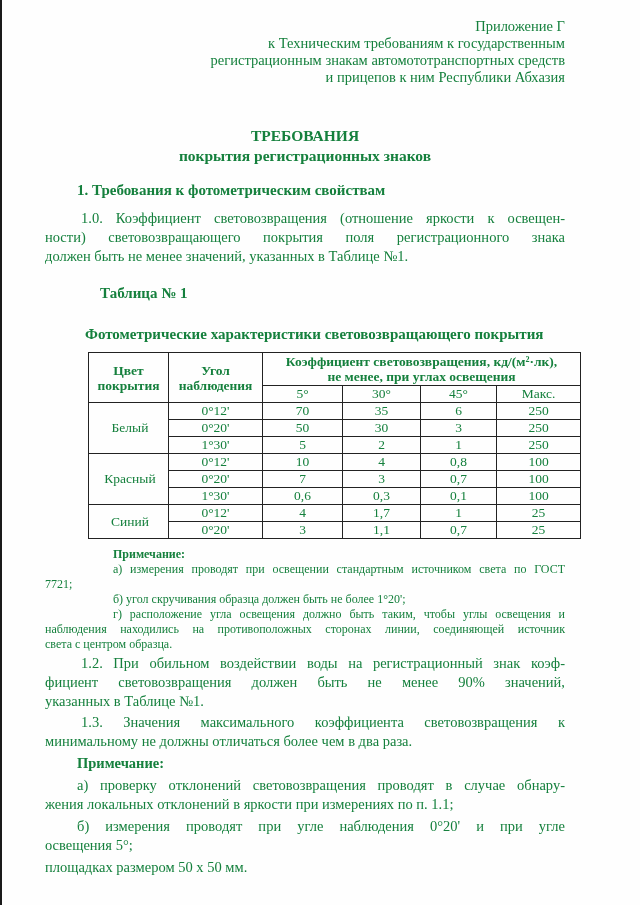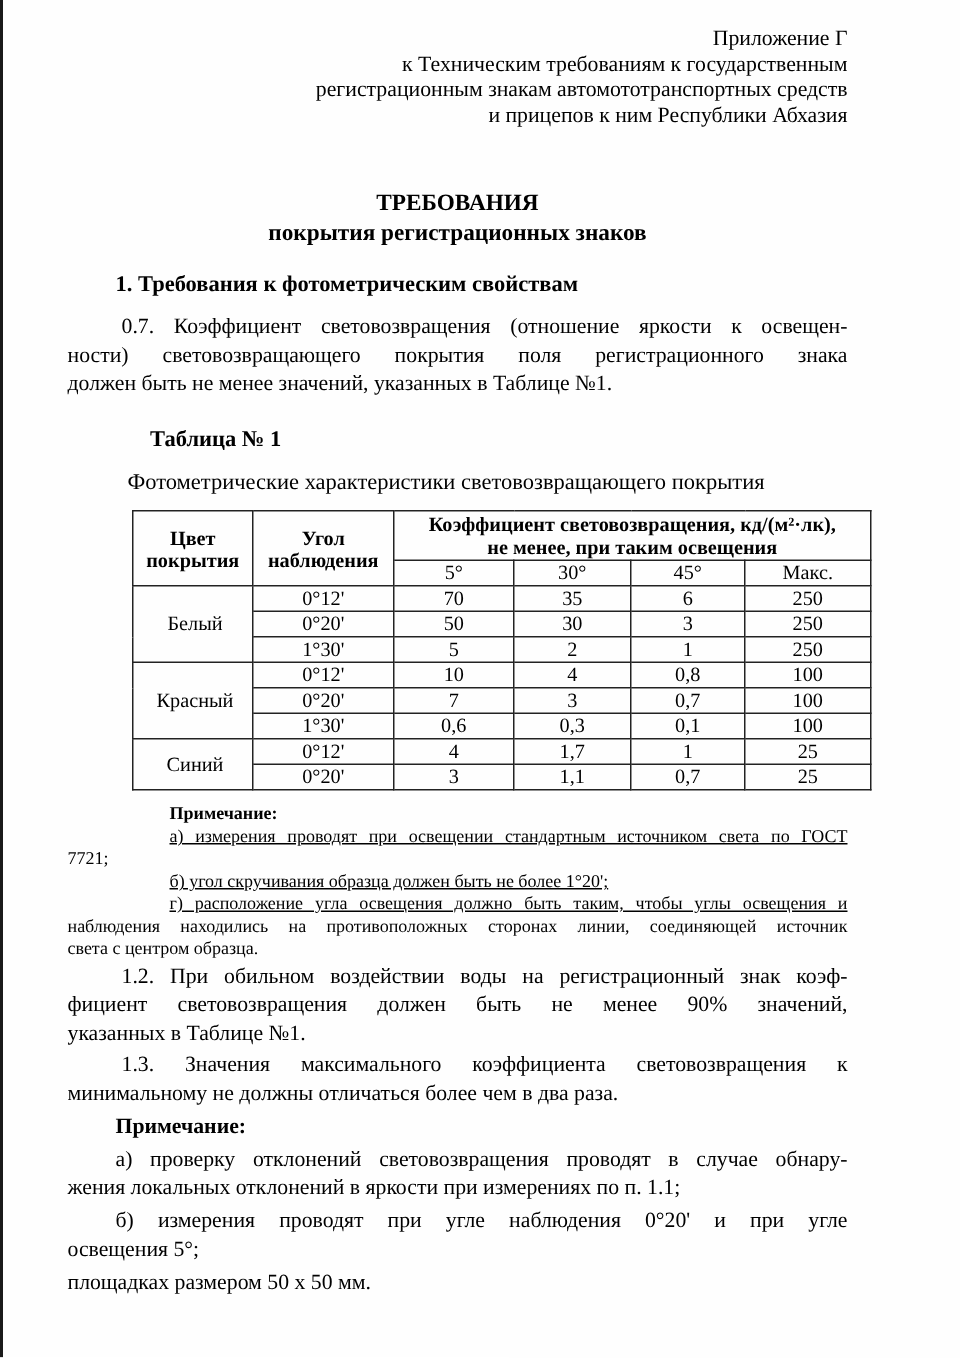--- a/index.html
+++ b/index.html
@@ -2,21 +2,21 @@
 <html><head>
 <meta charset="utf-8">
 <style>
   * { margin: 0; padding: 0; box-sizing: border-box; }
   html, body { background: #ffffff; }
   .page {
     position: relative;
     width: 640px;
     height: 905px;
     background: #fefefe;
-    color: #000000;
+    color: #15803d;
     font-family: "Liberation Serif", "DejaVu Serif", serif;
     padding: 16px 75px 0 45px;
     overflow: hidden;
   }
   .scan-edge {
     position: absolute;
     left: 0; top: 0;
     width: 2px; height: 100%;
     background: #1a1a1a;
   }
@@ -25,24 +25,24 @@
   
   .doc-title { text-align: center; font-weight: bold; font-size: 15.5px; line-height: 20px; margin-top: 40px; }
   
   .section-heading { font-weight: bold; font-size: 15px; line-height: 19px; margin-top: 15px; text-indent: 32px; }
   
   .para { margin-top: 9px; font-size: 14.5px; line-height: 19px; }
   .jline { text-align: justify; text-align-last: justify; }
   .lline { text-align: left; }
   .ind36 { text-indent: 36px; }
   .ind32 { text-indent: 32px; }
-  .ind68 { text-indent: 68px; text-decoration: underline; }
+  .ind68 { text-indent: 68px; }
   
   .table-caption { font-weight: bold; font-size: 15px; line-height: 19px; margin: 18px 0 0 55px; }
-  .table-subcaption { font-weight: normal; font-size: 15px; line-height: 19px; margin: 10px 0 0 40px; }
+  .table-subcaption { font-weight: bold; font-size: 15px; line-height: 19px; margin: 22px 0 0 40px; }
   
   table { border-collapse: collapse; table-layout: fixed; width: 492px; margin: 8px 0 0 43px; font-size: 13.5px; }
   th, td { border: 1px solid #222; padding: 1px 3px; text-align: center; vertical-align: middle; line-height: 14px; height: 16px; font-weight: normal; }
   th.hdr { font-weight: bold; line-height: 15px; }
   td.color-cell { text-align: center; padding-left: 6px; }
   
   .note1 { margin-top: 8px; font-size: 12px; line-height: 15px; }
   .note1 .note-label { font-weight: bold; text-indent: 68px; }
   
   .note2-label { font-weight: bold; font-size: 14.5px; line-height: 19px; text-indent: 32px; margin-top: 3px; }
@@ -63,21 +63,21 @@
   </div>
 
   <div class="doc-title">
     <div>ТРЕБОВАНИЯ</div>
     <div>покрытия регистрационных знаков</div>
   </div>
 
   <div class="section-heading">1. Требования к фотометрическим свойствам</div>
 
   <div class="para">
-    <div class="jline ind36">0.7. Коэффициент световозвращения (отношение яркости к освещен-</div>
+    <div class="jline ind36">1.0. Коэффициент световозвращения (отношение яркости к освещен-</div>
     <div class="jline">ности) световозвращающего покрытия поля регистрационного знака</div>
     <div class="lline">должен быть не менее значений, указанных в Таблице №1.</div>
   </div>
 
   <div class="table-caption">Таблица № 1</div>
   <div class="table-subcaption">Фотометрические характеристики световозвращающего покрытия</div>
 
   <table>
     <colgroup>
       <col style="width:80px">
@@ -86,21 +86,21 @@
         <col style="width:78px">
         <col style="width:76px">
         <col style="width:84px">
     </colgroup>
     <thead>
       <tr>
         <th class="hdr" rowspan="2">Цвет покрытия</th>
         <th class="hdr" rowspan="2">Угол наблюдения</th>
         <th class="hdr" colspan="4">
           <div>Коэффициент световозвращения, кд/(м²·лк),</div>
-          <div>не менее, при таким освещения</div>
+          <div>не менее, при углах освещения</div>
         </th>
       </tr>
       <tr>
         <th>5°</th>
         <th>30°</th>
         <th>45°</th>
         <th>Макс.</th>
       </tr>
     </thead>
     <tbody>

